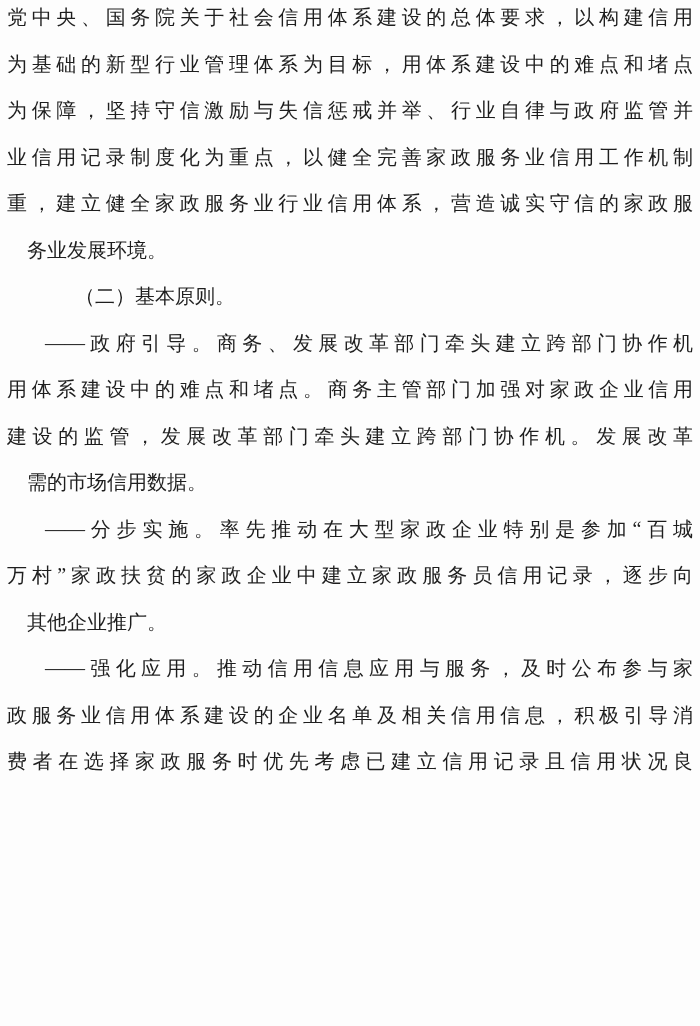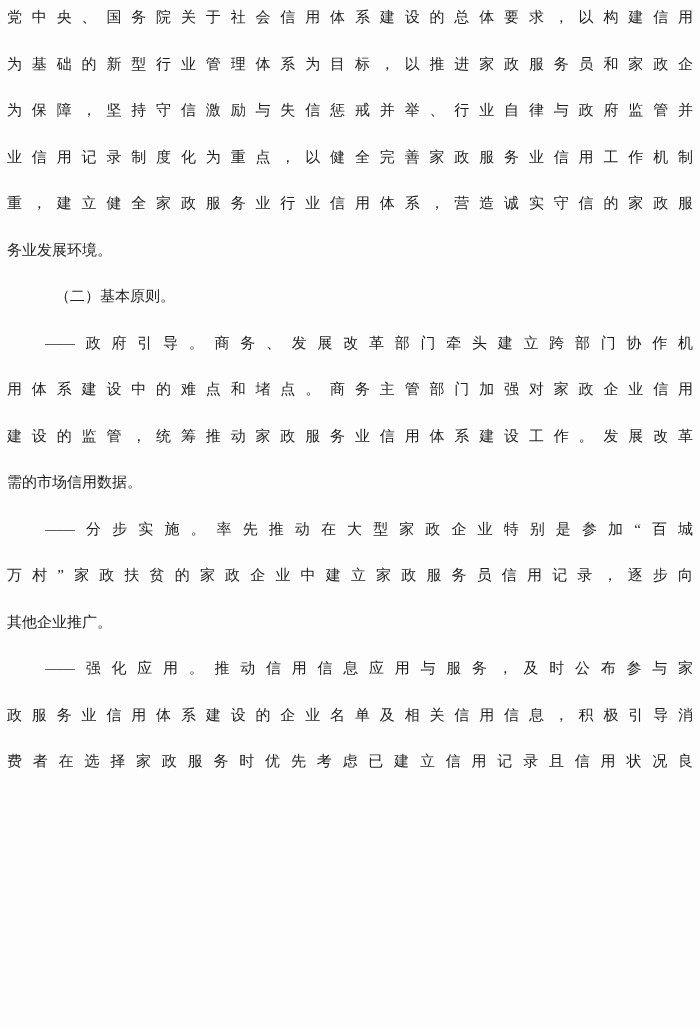--- a/index.html
+++ b/index.html
@@ -11,69 +11,70 @@
     background: #fdfdfd;
   }
   .page {
     box-sizing: border-box;
     width: 700px;
     height: 1026px;
     padding: 0 7px;
     background: #fdfdfd;
     color: #1e1e1e;
     font-family: "Liberation Serif", "DejaVu Serif", serif;
-    font-size: 15px;
+    font-size: 20px;
     line-height: 46.5px;
     overflow: hidden;
   }
   .doc-text {
     margin-top: -6px;
   }
   .para {
     margin: 0;
     padding: 0;
   }
   .para.heading {
     font-weight: normal;
   }
   .line {
     text-align: justify;
     text-align-last: justify;
     overflow: hidden;
   }
   .line.final {
     text-align-last: left;
+    margin-left: 20px;
   }
   .line.indent-dash {
     text-indent: 38px;
   }
   .line.indent-heading {
     text-indent: 48px;
   }
 </style>
 </head>
 <body>
 
 <div class="page">
   <div class="doc-text">
       <div class="para body">
         <div class="line">党中央、国务院关于社会信用体系建设的总体要求，以构建信用</div>
-        <div class="line">为基础的新型行业管理体系为目标，以推进家政服务员和家政企</div>
+        <div class="line">为基础的新型行业管理体系为目标，用体系建设中的难点和堵点</div>
         <div class="line">为保障，坚持守信激励与失信惩戒并举、行业自律与政府监管并</div>
         <div class="line">业信用记录制度化为重点，以健全完善家政服务业信用工作机制</div>
         <div class="line">重，建立健全家政服务业行业信用体系，营造诚实守信的家政服</div>
         <div class="line final">务业发展环境。</div>
       </div>
       <div class="para heading">
         <div class="line indent-heading final">（二）基本原则。</div>
       </div>
       <div class="para dash">
         <div class="line indent-dash">——政府引导。商务、发展改革部门牵头建立跨部门协作机</div>
         <div class="line">用体系建设中的难点和堵点。商务主管部门加强对家政企业信用</div>
-        <div class="line">建设的监管，统筹推动家政服务业信用体系建设工作。发展改革</div>
+        <div class="line">建设的监管，发展改革部门牵头建立跨部门协作机。发展改革</div>
         <div class="line final">需的市场信用数据。</div>
       </div>
       <div class="para dash">
         <div class="line indent-dash">——分步实施。率先推动在大型家政企业特别是参加“百城</div>
         <div class="line">万村”家政扶贫的家政企业中建立家政服务员信用记录，逐步向</div>
         <div class="line final">其他企业推广。</div>
       </div>
       <div class="para dash">
         <div class="line indent-dash">——强化应用。推动信用信息应用与服务，及时公布参与家</div>
         <div class="line">政服务业信用体系建设的企业名单及相关信用信息，积极引导消</div>

